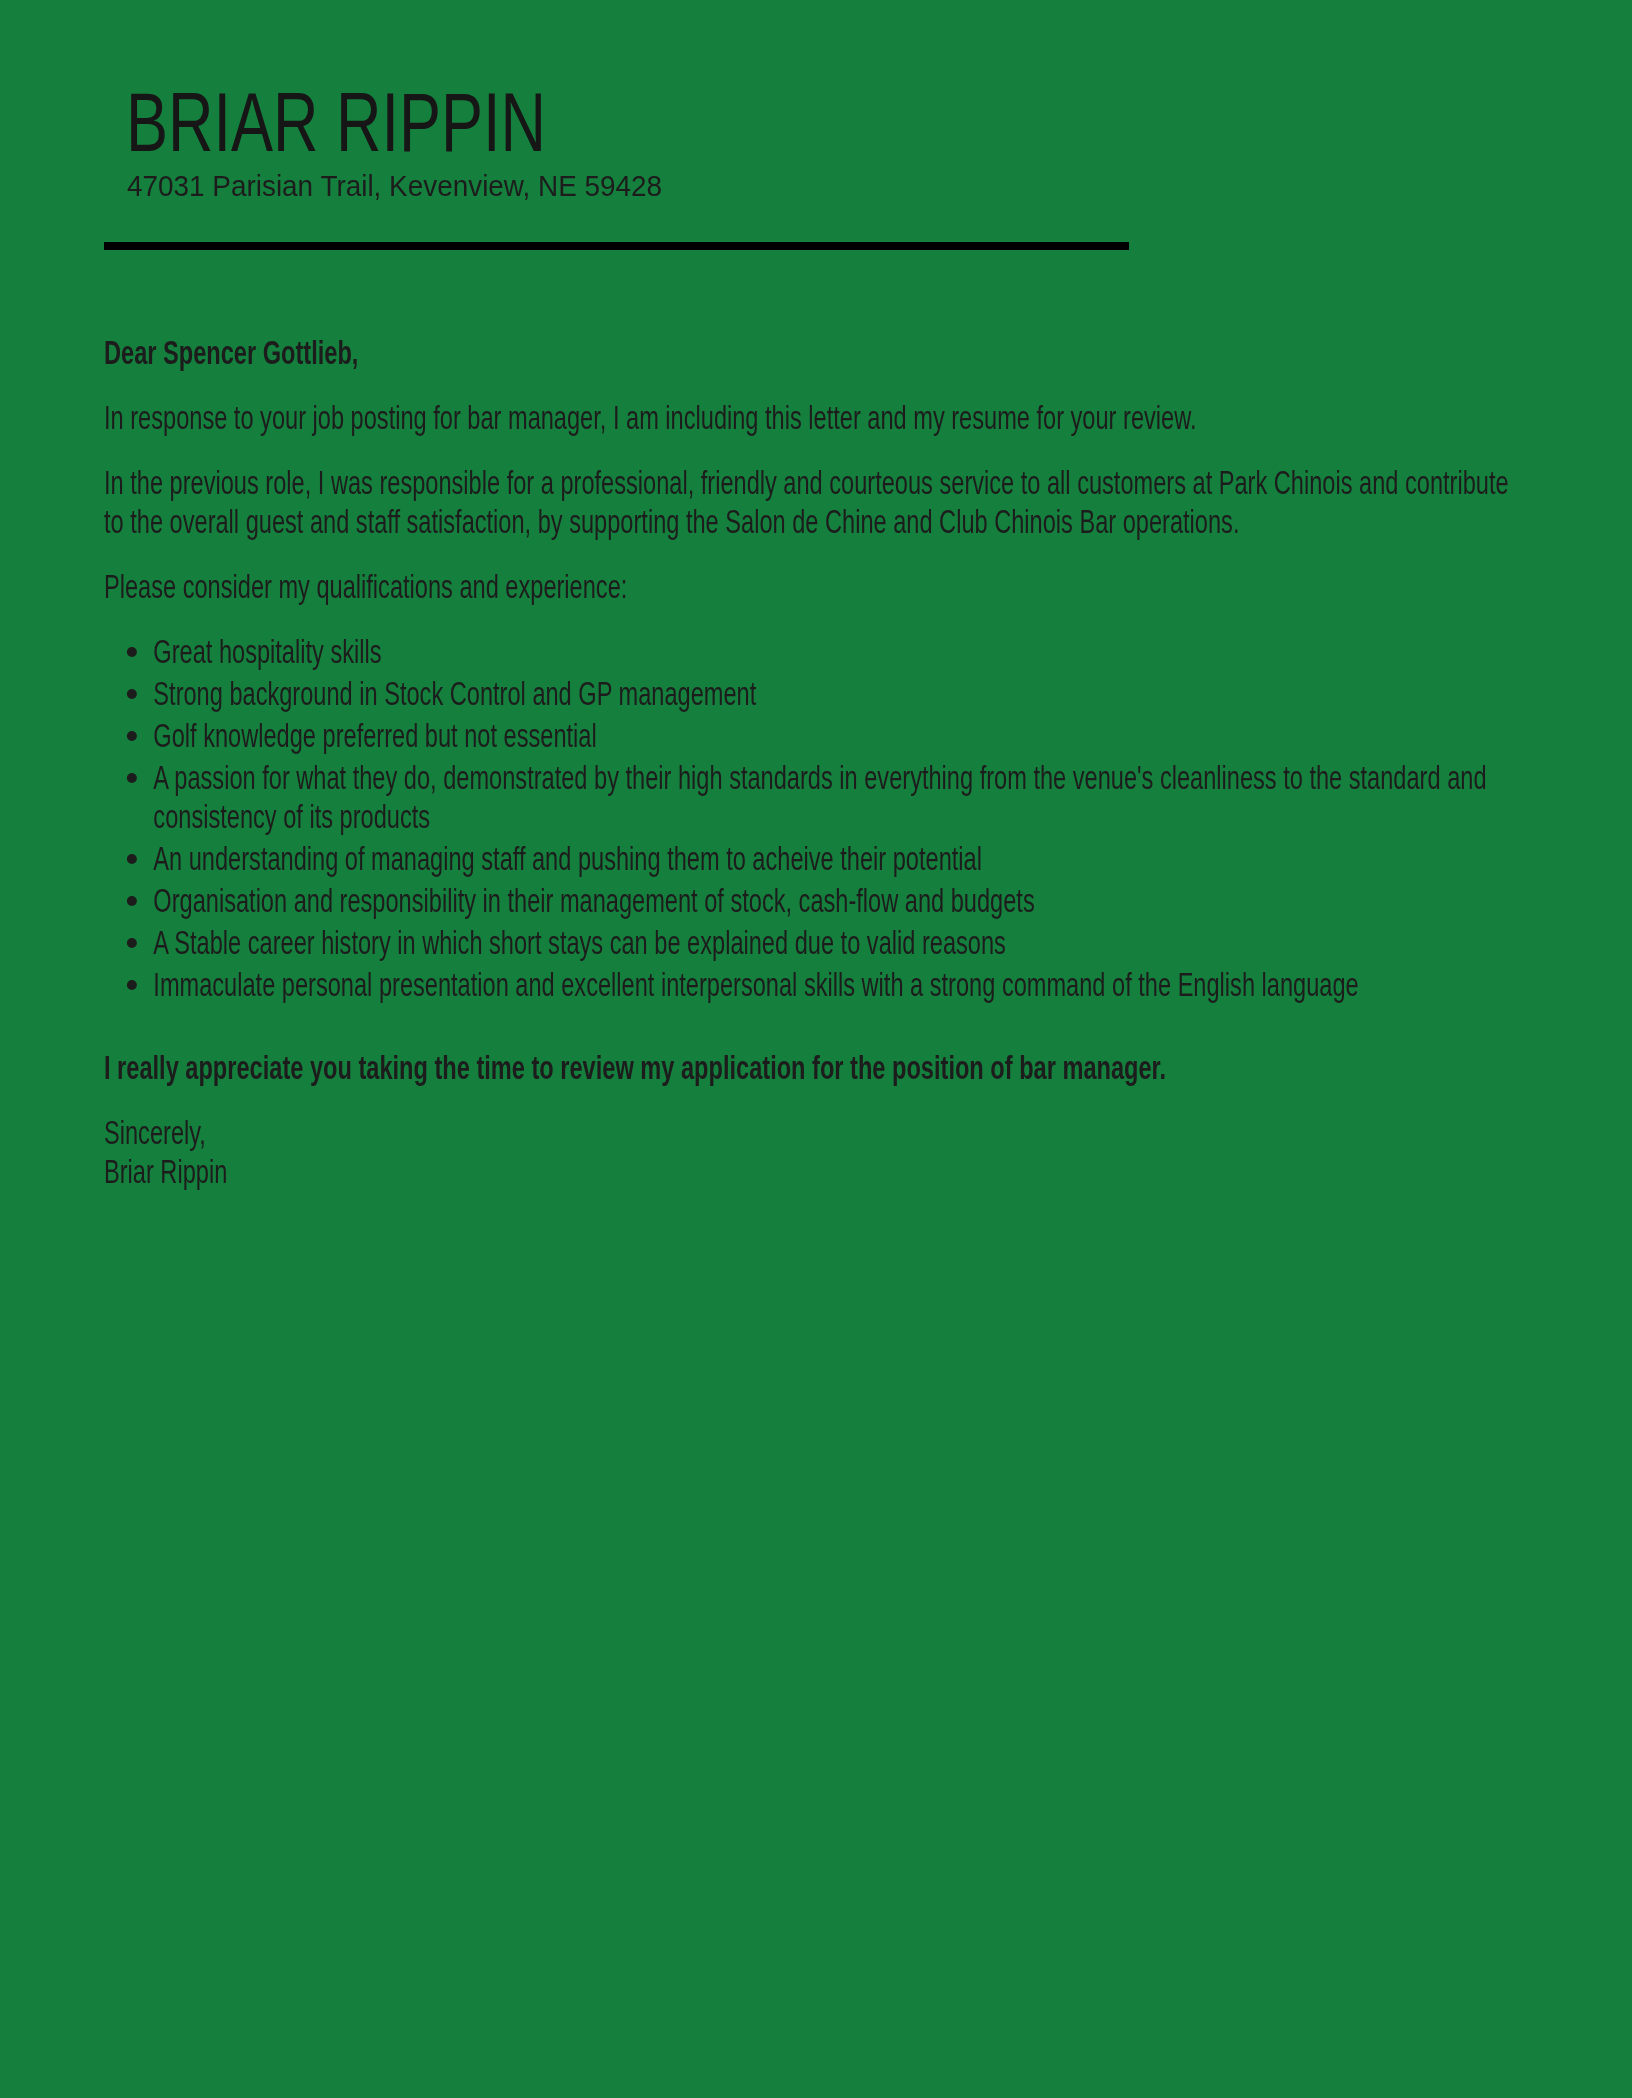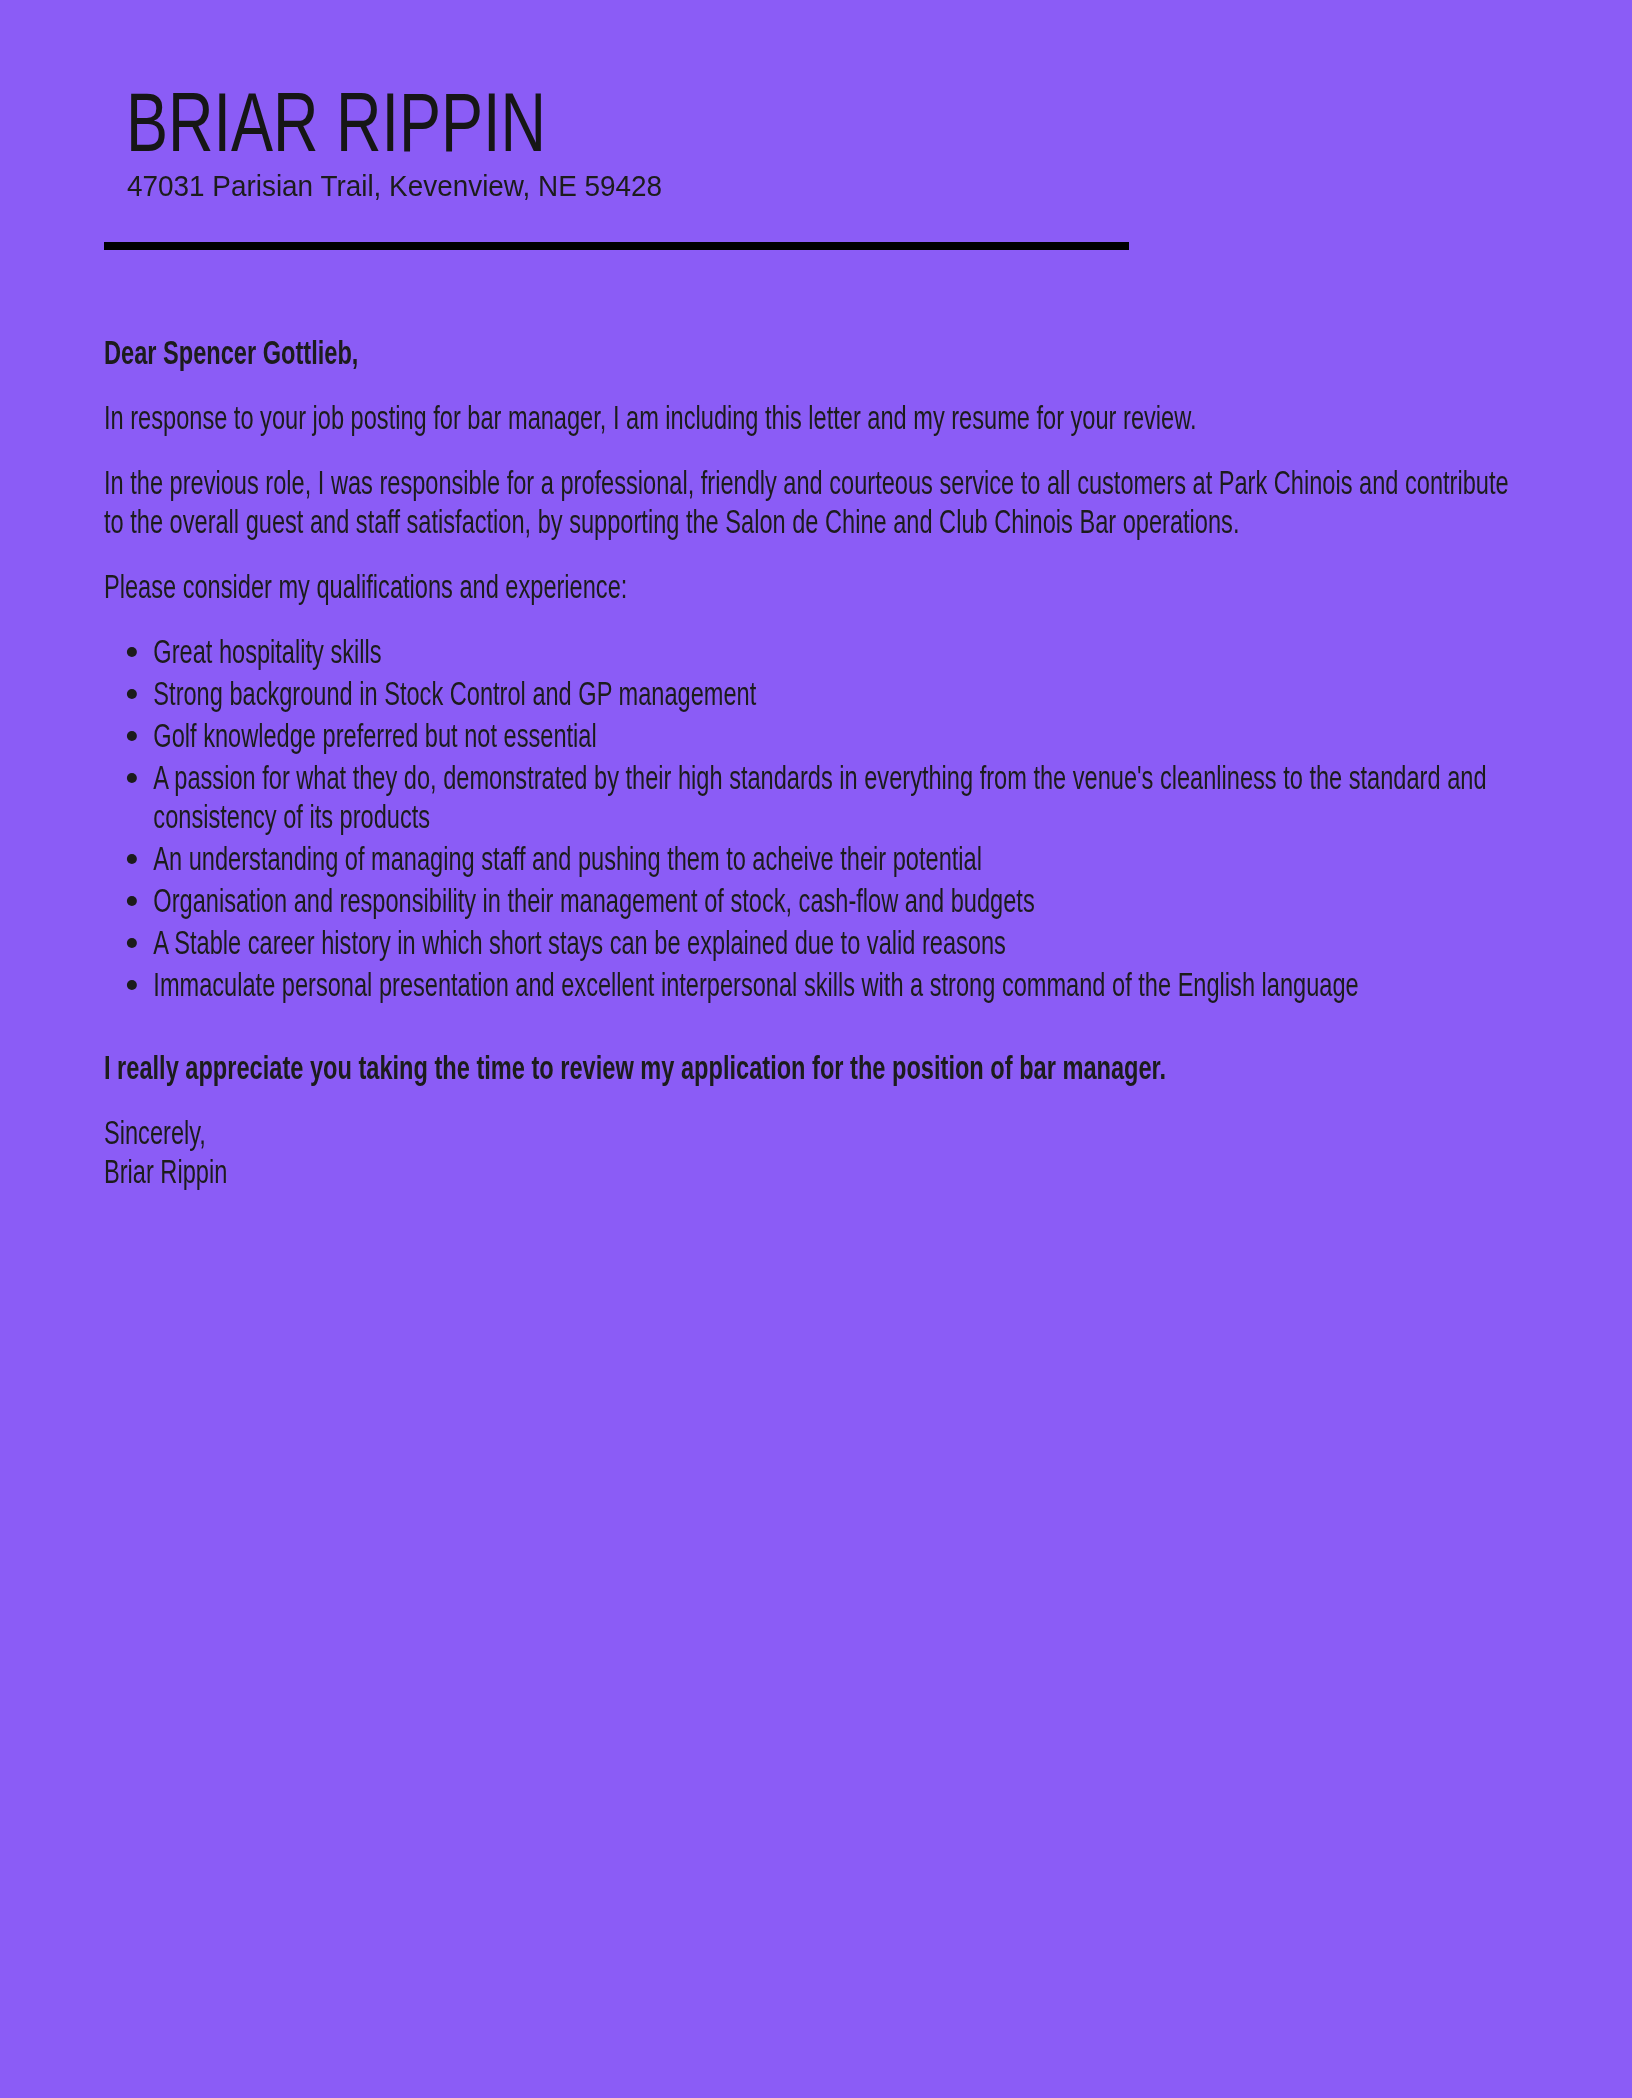--- a/index.html
+++ b/index.html
@@ -4,21 +4,21 @@
 <style>
   html, body {
     margin: 0;
     padding: 0;
     background: #ffffff;
   }
   .page {
     position: relative;
     width: 1632px;
     height: 2098px;
-    background: #8b5cf6;
+    background: #15803d;
     overflow: hidden;
     box-sizing: border-box;
     padding: 80px 104px 0 104px;
     font-family: "Liberation Sans", sans-serif;
     color: #1c1c1c;
   }
   
   .name {
     margin: 0 0 0 22px;
     font-size: 84px;

